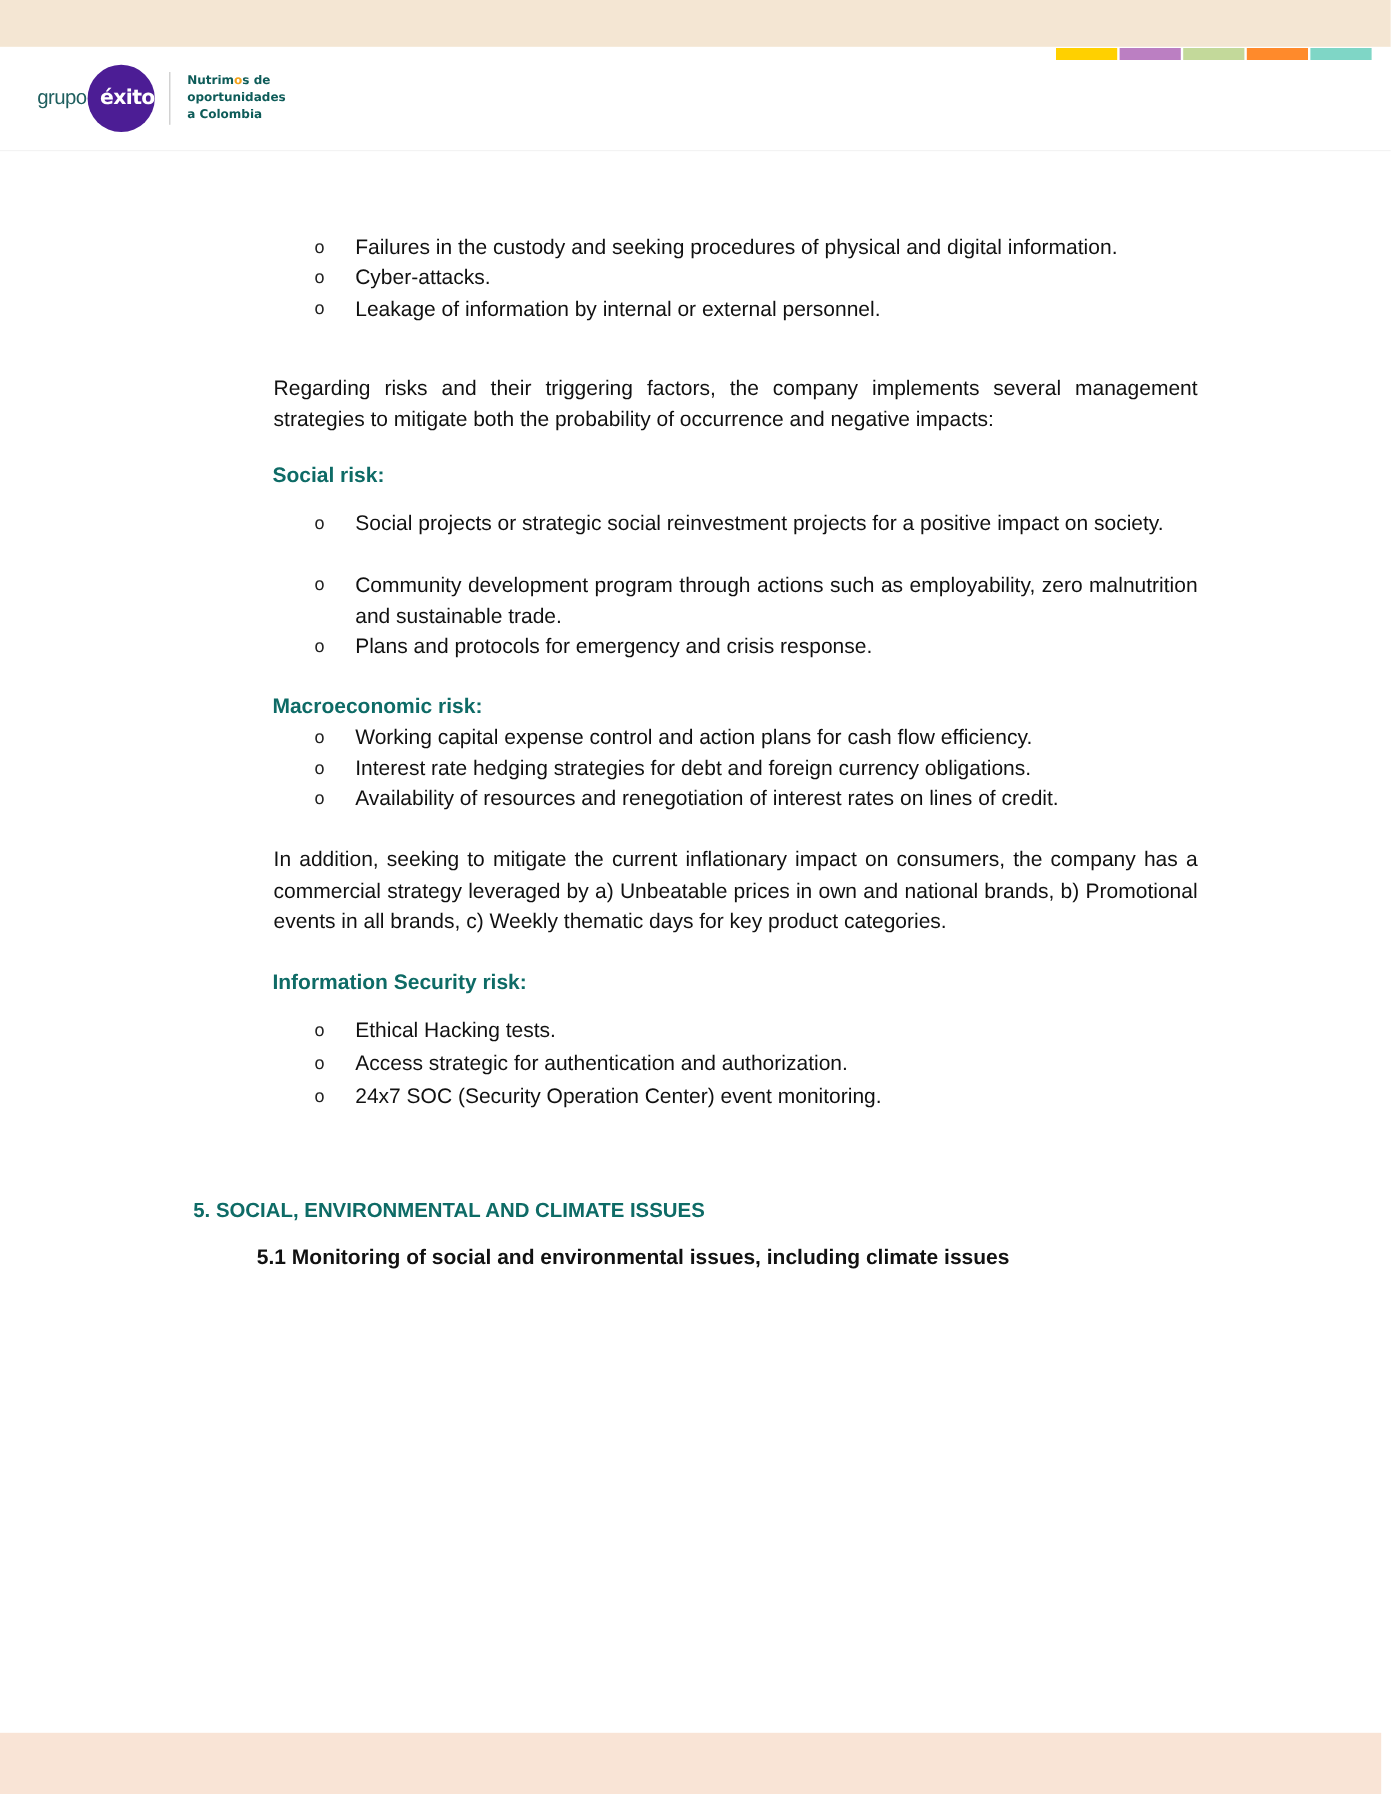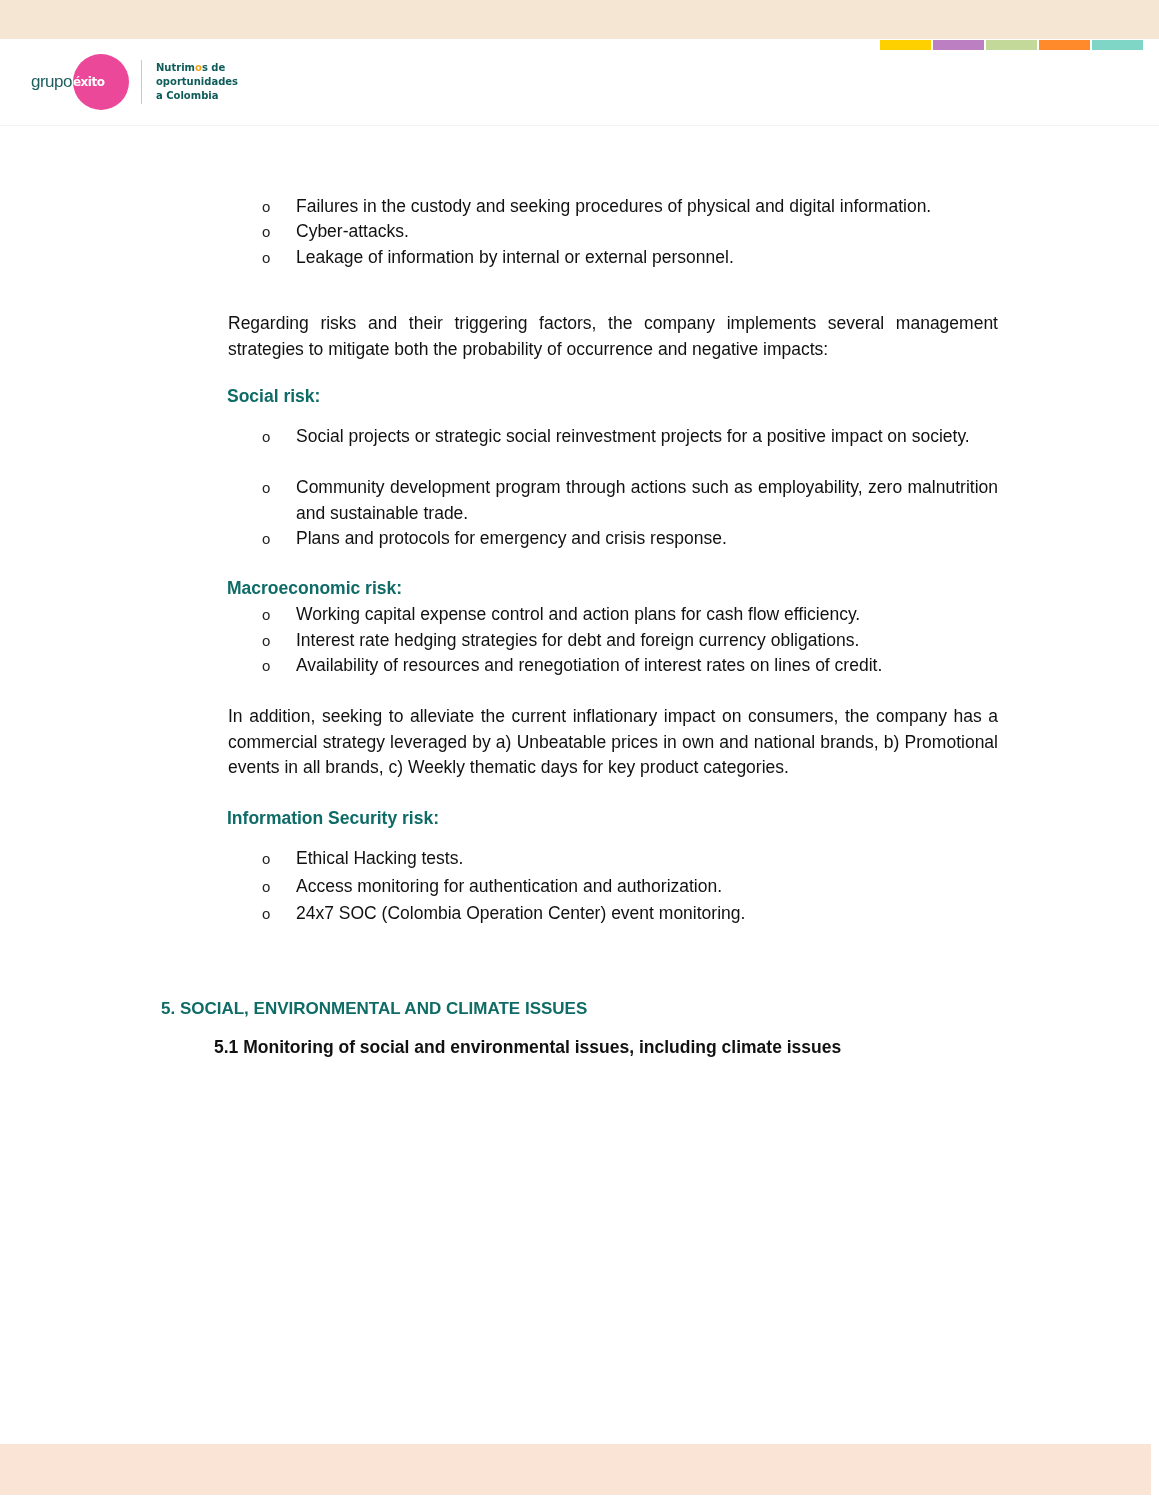--- a/index.html
+++ b/index.html
@@ -8,23 +8,23 @@
     font-family: "Liberation Sans", sans-serif; color: #111; overflow: hidden;
   }
   .top-band { position: absolute; left: 0; top: 0; width: 1159px; height: 39px; background: #f4e6d3; }
   .color-strip { position: absolute; top: 40px; left: 880px; display: flex; gap: 2px; }
   .color-strip span { display: block; width: 51px; height: 10px; }
   .header-line { position: absolute; left: 0; top: 125px; width: 1159px; height: 1px; background: #f3f3f3; }
 
   .logo { position: absolute; left: 31px; top: 54px; display: flex; align-items: center; }
   .logo .grupo { font-family: "Liberation Sans", sans-serif; font-size: 17px; color: #1f5f5f; letter-spacing: -0.5px; margin-right: 1px; }
   .logo .circle {
-    width: 56px; height: 56px; border-radius: 50%; background: #ec4899; color: #fff;
-    display: flex; align-items: center; justify-content: flex-start;
-    font-family: "DejaVu Sans", sans-serif; font-weight: bold; font-size: 12px; letter-spacing: -0.5px;
+    width: 56px; height: 56px; border-radius: 50%; background: #4c1d95; color: #fff;
+    display: flex; align-items: center; justify-content: flex-end;
+    font-family: "DejaVu Sans", sans-serif; font-weight: bold; font-size: 17px; letter-spacing: -0.5px;
   }
   .logo .divider { width: 1px; height: 44px; background: #c8c8c8; margin-left: 12px; margin-right: 14px; }
   .logo .tagline { color: #0e5c59; font-family: "DejaVu Sans", sans-serif; font-weight: bold; font-size: 10px; line-height: 14px; }
   .logo .tagline .o-dot { color: #f3a31b; }
 
   .content { position: absolute; left: 0; top: 0; width: 1159px; }
   .bullet-row { position: absolute; left: 262px; width: 736px; display: flex; font-size: 17.5px; line-height: 25.5px; }
   .bullet-row .b { width: 34px; flex: none; font-size: 15px; padding-left: 0; color: #222; }
   .bullet-row .t { flex: 1; text-align: justify; }
   .para { position: absolute; left: 228px; width: 770px; font-size: 17.5px; line-height: 25.5px; text-align: justify; }
@@ -98,33 +98,33 @@
   </div>
   <div class="bullet-row" style="top:628px">
     <span class="b">o</span>
     <span class="t">Interest rate hedging strategies for debt and foreign currency obligations.</span>
   </div>
   <div class="bullet-row" style="top:653px">
     <span class="b">o</span>
     <span class="t">Availability of resources and renegotiation of interest rates on lines of credit.</span>
   </div>
 
-  <div class="para" style="top:704px">In addition, seeking to alleviate the current inflationary impact on consumers, the company has a commercial strategy leveraged by a) Unbeatable prices in own and national brands, b) Promotional events in all brands, c) Weekly thematic days for key product categories.</div>
+  <div class="para" style="top:704px">In addition, seeking to mitigate the current inflationary impact on consumers, the company has a commercial strategy leveraged by a) Unbeatable prices in own and national brands, b) Promotional events in all brands, c) Weekly thematic days for key product categories.</div>
 
   <div class="risk-h" style="top:808px">Information Security risk:</div>
   <div class="bullet-row" style="top:846px">
     <span class="b">o</span>
     <span class="t">Ethical Hacking tests.</span>
   </div>
   <div class="bullet-row" style="top:874px">
     <span class="b">o</span>
-    <span class="t">Access monitoring for authentication and authorization.</span>
+    <span class="t">Access strategic for authentication and authorization.</span>
   </div>
   <div class="bullet-row" style="top:901px">
     <span class="b">o</span>
-    <span class="t">24x7 SOC (Colombia Operation Center) event monitoring.</span>
+    <span class="t">24x7 SOC (Security Operation Center) event monitoring.</span>
   </div>
 
   <div class="sec-h" style="top:987px">5. SOCIAL, ENVIRONMENTAL AND CLIMATE ISSUES</div>
   <div class="sub-h" style="top:1037px">5.1 Monitoring of social and environmental issues, including climate issues</div>
 </div>
 
 <div class="bottom-band"></div>
 
 </body></html>

